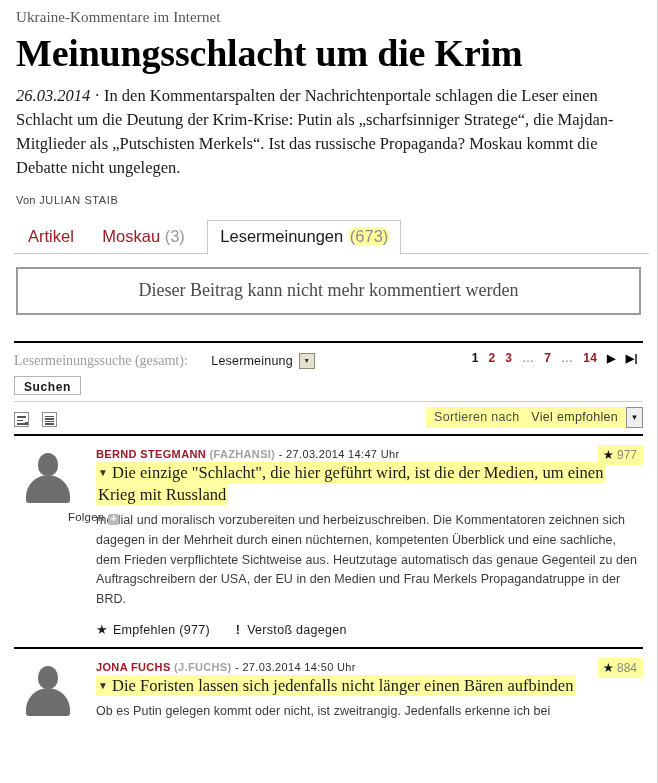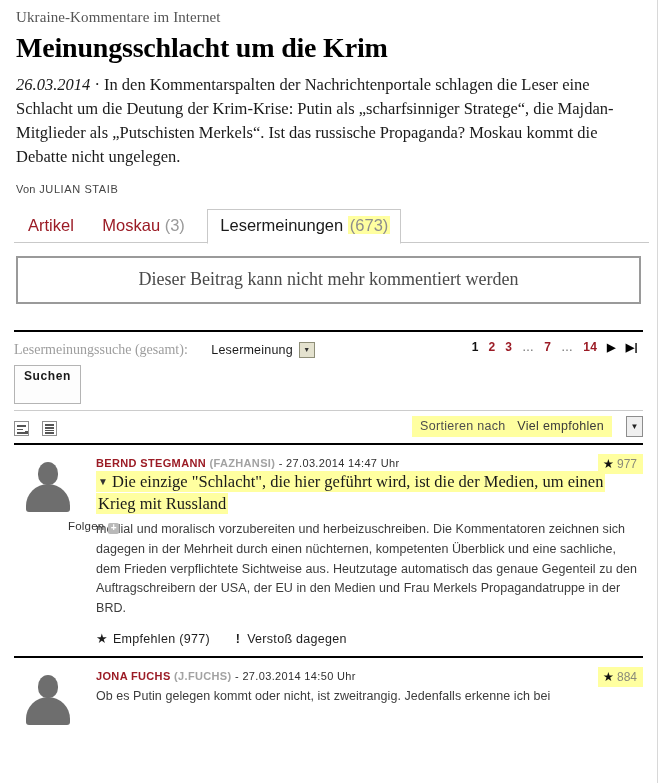--- a/index.html
+++ b/index.html
@@ -28,21 +28,21 @@
   .article-head { padding: 8px 16px 0 16px; }
   .kicker {
     font-family: "Liberation Serif", serif;
     font-size: 15px;
     color: #555555;
     line-height: 1.25;
     letter-spacing: .1px;
   }
   .headline {
     font-family: "Liberation Serif", serif;
-    font-size: 28px;
+    font-size: 38px;
     font-weight: 700;
     color: #000000;
     margin: 5px 0 10px 0;
     line-height: 1.12;
     letter-spacing: -.2px;
   }
   .intro {
     font-family: "Liberation Serif", serif;
     font-size: 16.5px;
     color: #1a1a1a;
@@ -88,20 +88,21 @@
     border: 1px solid #c9c9c9;
     border-bottom: 1px solid #ffffff;
     z-index: 3;
     margin-left: 6px;
     padding: 6px 10px 7px 12px;
   }
   .tab.active .count {
     background: #ffffa0;
     color: #8d8d8d;
     padding: 0 2px;
+    border-radius: 9px;
   }
 
   
   .notice {
     margin: 13px 16px 0 16px;
     border: 2px solid #9a9a9a;
     height: 44px;
     display: flex;
     align-items: center;
     justify-content: center;
@@ -150,21 +151,21 @@
     display: inline-flex;
     align-items: center;
     justify-content: center;
     font-size: 7px;
     color: #333;
     line-height: 1;
   }
   .btn-suchen {
     display: inline-block;
     margin-top: 7px;
-    padding: 3px 9px 20px 9px;
+    padding: 3px 9px 0 9px;
     border: 1px solid #b4b4b4;
     background: #fdfdfd;
     font-size: 12px;
     font-weight: 700;
     color: #1a1a1a;
     letter-spacing: .6px;
   }
   .pager {
     position: absolute;
     right: 2px;
@@ -208,21 +209,20 @@
   .vi-a i:nth-child(3){ left:2px; top:10px; width:9px; height:1.5px;}
   .vi-a i:nth-child(4){ left:9.5px; top:9px; width:3px; height:3px;}
   .vi-b i { left:2px; width:9px; height:1.6px; }
   .vi-b i:nth-child(1){ top:2.4px;} .vi-b i:nth-child(2){ top:5px;}
   .vi-b i:nth-child(3){ top:7.6px;} .vi-b i:nth-child(4){ top:10.2px;}
   .sort-wrap {
     position: absolute;
     right: 0; top: 5px;
     display: flex;
     align-items: stretch;
-    gap: 14px;
   }
   .sort-hl {
     background: #ffffa0;
     padding: 3px 8px 4px 8px;
     font-size: 12.5px;
     color: #4e4e4e;
     letter-spacing: .3px;
     white-space: nowrap;
   }
   .sort-hl b { font-weight: 400; color: #3b3b3b; margin-left: 8px; }
@@ -345,21 +345,21 @@
 <body>
 
 <div class="page">
 
   <div class="article-head">
     <div class="kicker">Ukraine-Kommentare im Internet</div>
     <h1 class="headline">Meinungsschlacht um die Krim</h1>
     <p class="intro">
       <span class="date">26.03.2014</span>
       <span>·</span>
-      <span>In den Kommentarspalten der Nachrichtenportale schlagen die Leser eine Schlacht um die Deutung der Krim-Krise: Putin als „scharfsinniger Stratege“, die Majdan-Mitglieder als „Putschisten Merkels“. Ist das russische Propaganda? Moskau kommt die Debatte nicht ungelegen.</span>
+      <span>In den Kommentarspalten der Nachrichtenportale schlagen die Leser einen Schlacht um die Deutung der Krim-Krise: Putin als „scharfsinniger Stratege“, die Majdan-Mitglieder als „Putschisten Merkels“. Ist das russische Propaganda? Moskau kommt die Debatte nicht ungelegen.</span>
     </p>
     <div class="byline">
       <span class="von">Von</span>
       <span>JULIAN STAIB</span>
     </div>
   </div>
 
   <div class="tabs">
     <div class="tabs-rule"></div>
     <span class="tab">
@@ -457,17 +457,20 @@
         <span class="head"></span>
           <span class="body"></span>
       </div>
     </div>
     <div class="c-main">
       <div class="c-meta">
         <span class="user">JONA FUCHS</span>
         <span class="handle">(J.FUCHS)</span>
         <span class="stamp">- 27.03.2014 14:50 Uhr</span>
       </div>
+      <div>
+        <span class="c-title"><span class="tri">▼</span>&nbsp;<span>Die Foristen lassen sich jedenfalls nicht länger einen Bären aufbinden</span></span>
+      </div>
       <div class="c-body">Ob es Putin gelegen kommt oder nicht, ist zweitrangig. Jedenfalls erkenne ich bei</div>
     </div>
   </div>
 
 </div>
 
 </body></html>

